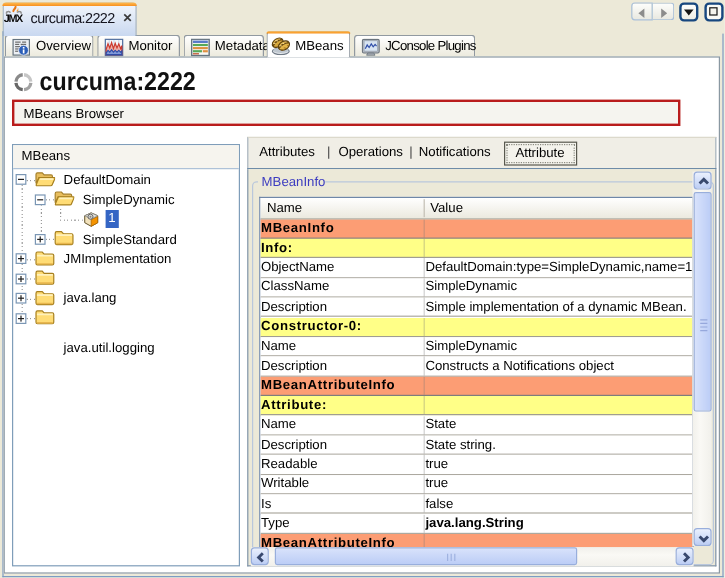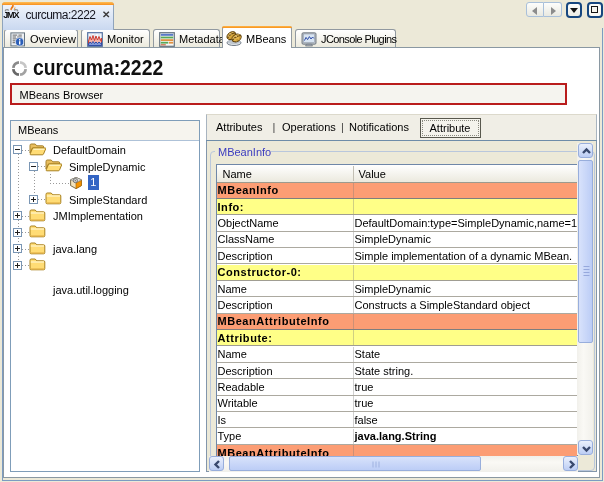--- a/index.html
+++ b/index.html
@@ -347,21 +347,21 @@
         <span class="vl" style="font-weight:normal;"></span>
       </div>
       <div class="trow rw" style="top:116.39999999999999px;">
         <div class="gl"></div>
         <span class="nm">Name</span>
         <span class="vl" style="font-weight:normal;">SimpleDynamic</span>
       </div>
       <div class="trow rw" style="top:132.79999999999998px;">
         <div class="gl"></div>
         <span class="nm">Description</span>
-        <span class="vl" style="font-weight:normal;">Constructs a SimpleStandard object</span>
+        <span class="vl" style="font-weight:normal;">Constructs a Notifications object</span>
       </div>
       <div class="trow rs" style="top:149.2px;">
         <div class="gl"></div>
         <span class="nm">MBeanAttributeInfo</span>
         <span class="vl" style="font-weight:normal;"></span>
       </div>
       <div class="trow ry" style="top:165.6px;">
         <div class="gl"></div>
         <span class="nm">Attribute:</span>
         <span class="vl" style="font-weight:normal;"></span>

